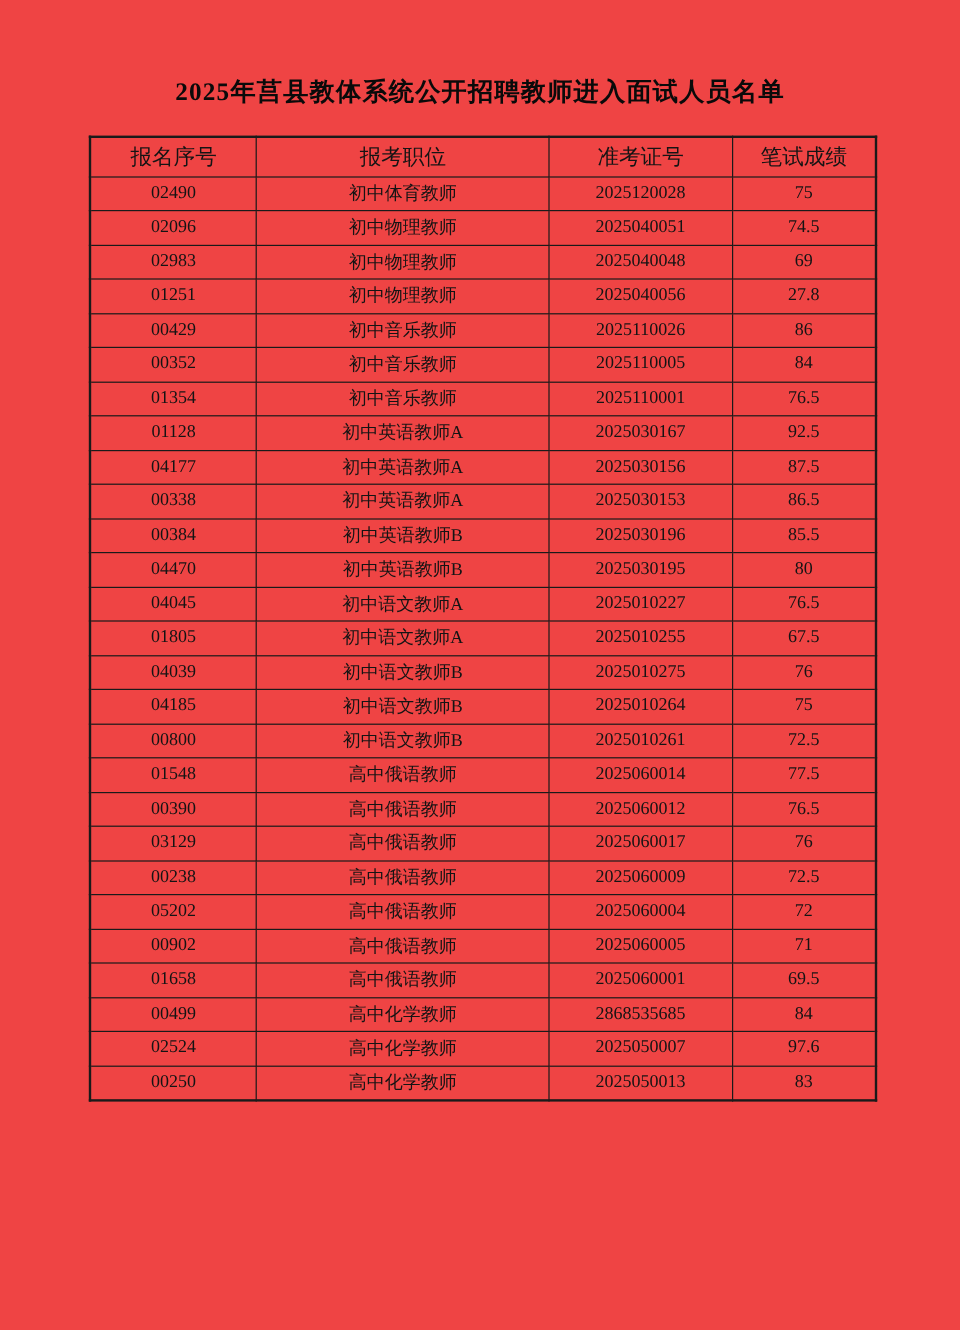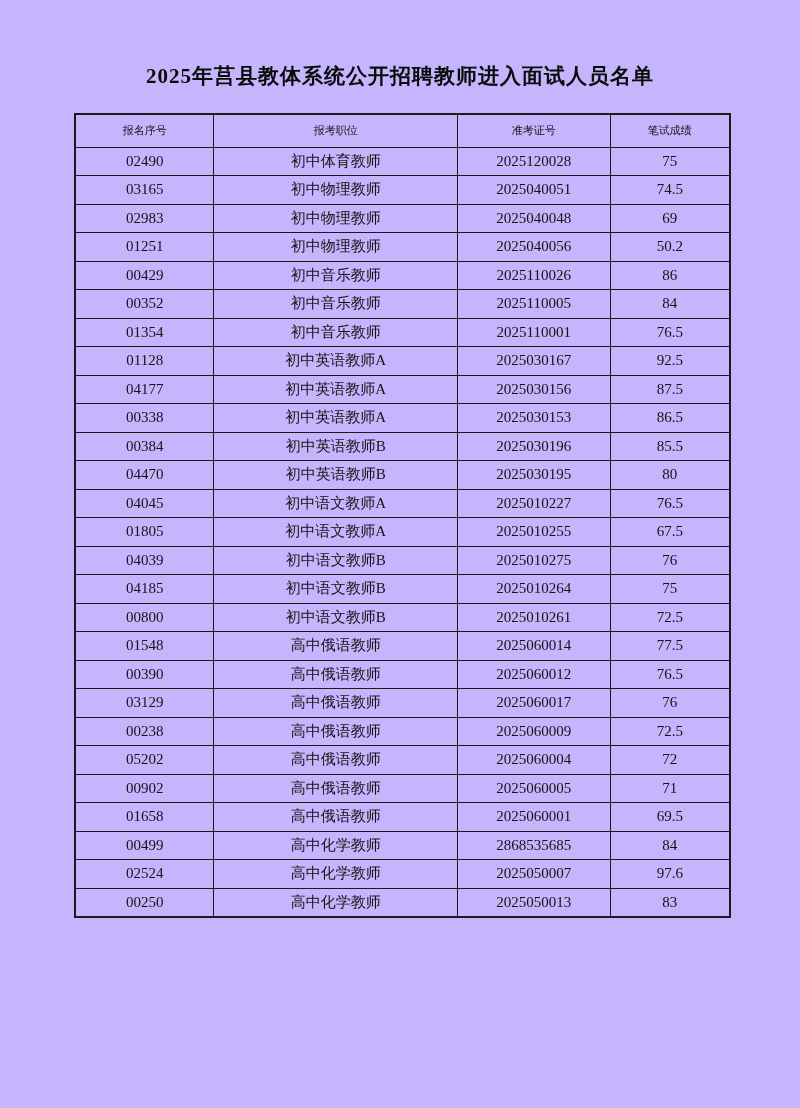--- a/index.html
+++ b/index.html
@@ -1,21 +1,21 @@
 <!DOCTYPE html>
 <html><head>
 <meta charset="utf-8">
 <style>
   * { margin: 0; padding: 0; box-sizing: border-box; }
   html, body { background: #ffffff; }
   .page {
     position: relative;
     width: 800px;
     height: 1108px;
-    background: #c4b5fd;
+    background: #ef4444;
     font-family: "Liberation Serif", "DejaVu Serif", serif;
     color: #111111;
     overflow: hidden;
   }
   .doc-title {
     position: absolute;
     top: 62px;
     left: 0;
     width: 100%;
     text-align: center;
@@ -37,21 +37,21 @@
     border: 1px solid #1a1a1a;
     text-align: center;
     vertical-align: middle;
     font-weight: normal;
     color: #141414;
     overflow: hidden;
     white-space: nowrap;
   }
   table.roster th {
     height: 33px;
-    font-size: 11px;
+    font-size: 18px;
   }
   table.roster td {
     height: 28.5px;
     font-size: 15px;
   }
   col.c1 { width: 21.2%; }
   col.c2 { width: 37.2%; }
   col.c3 { width: 23.3%; }
   col.c4 { width: 18.3%; }
 </style>
@@ -77,36 +77,36 @@
       </tr>
     </thead>
     <tbody id="roster-body">
         <tr>
           <td>02490</td>
           <td>初中体育教师</td>
           <td>2025120028</td>
           <td>75</td>
         </tr>
         <tr>
-          <td>03165</td>
+          <td>02096</td>
           <td>初中物理教师</td>
           <td>2025040051</td>
           <td>74.5</td>
         </tr>
         <tr>
           <td>02983</td>
           <td>初中物理教师</td>
           <td>2025040048</td>
           <td>69</td>
         </tr>
         <tr>
           <td>01251</td>
           <td>初中物理教师</td>
           <td>2025040056</td>
-          <td>50.2</td>
+          <td>27.8</td>
         </tr>
         <tr>
           <td>00429</td>
           <td>初中音乐教师</td>
           <td>2025110026</td>
           <td>86</td>
         </tr>
         <tr>
           <td>00352</td>
           <td>初中音乐教师</td>

